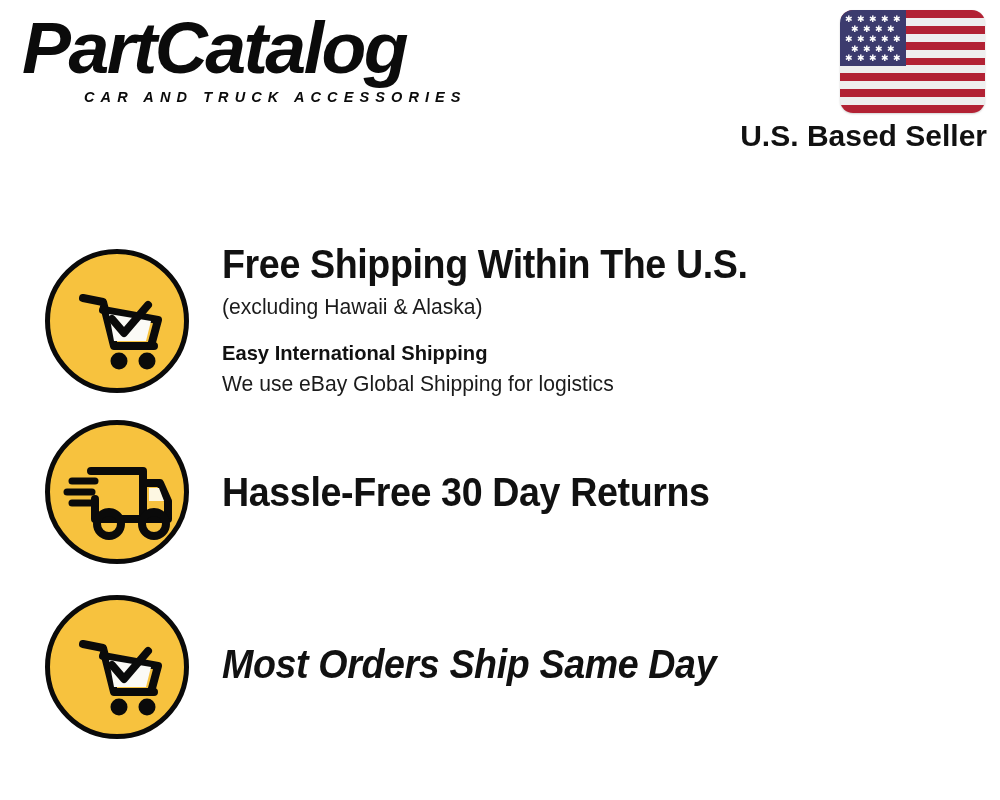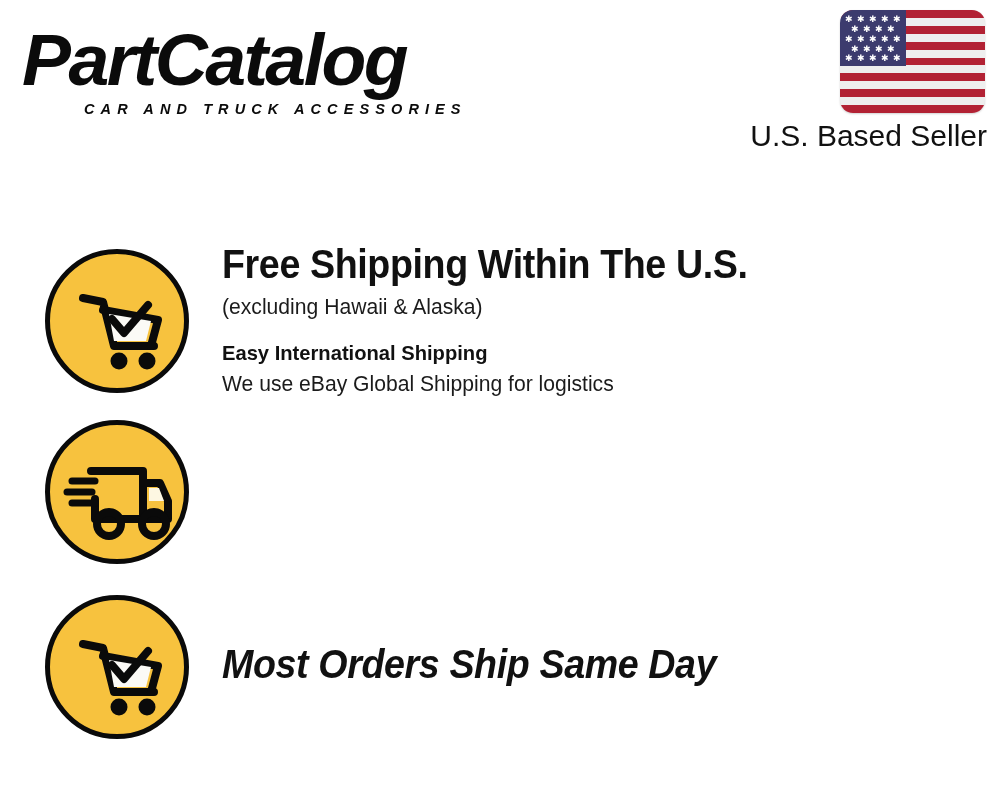--- a/index.html
+++ b/index.html
@@ -23,21 +23,21 @@
     left: 0;
     top: 0;
     width: 1000px;
     height: 175px;
   }
 
   
   #brand-logo {
     position: absolute;
     left: 22px;
-    top: 24px;
+    top: 12px;
     width: 470px;
     height: 92px;
   }
   #brand-wordmark {
     position: absolute;
     left: 0;
     top: 0;
     font-family: "Liberation Sans", sans-serif;
     font-style: italic;
     font-weight: bold;
@@ -97,21 +97,21 @@
     line-height: 9px;
     font-family: "DejaVu Sans", sans-serif;
   }
   #seller-label {
     position: absolute;
     left: 725px;
     top: 117px;
     width: 262px;
     text-align: right;
     font-family: "Liberation Sans", sans-serif;
-    font-weight: normal;
+    font-weight: bold;
     font-size: 30px;
     line-height: 38px;
     color: #111111;
     white-space: nowrap;
   }
 
   
   .feature-row {
     position: absolute;
     left: 0;
@@ -252,20 +252,23 @@
       <path d="M41 46 L93 46 L93 94 L45 94 L45 74" fill="none" stroke="#0a0a0a" stroke-width="8" stroke-linejoin="round" stroke-linecap="round"></path>
       <path d="M93 58 L110 58 L118 76 L118 94 L93 94 Z" fill="none" stroke="#0a0a0a" stroke-width="8" stroke-linejoin="round" stroke-linecap="round"></path>
       <path d="M99 63 L109 63 L114 76 L99 76 Z" fill="#fdf7e2"></path>
       <line x1="22" y1="56" x2="45" y2="56" stroke="#0a0a0a" stroke-width="7" stroke-linecap="round"></line>
       <line x1="17" y1="67" x2="42" y2="67" stroke="#0a0a0a" stroke-width="7" stroke-linecap="round"></line>
       <line x1="22" y1="78" x2="45" y2="78" stroke="#0a0a0a" stroke-width="7" stroke-linecap="round"></line>
       <circle cx="59" cy="99" r="12" fill="none" stroke="#0a0a0a" stroke-width="8"></circle>
       <circle cx="104" cy="99" r="12" fill="none" stroke="#0a0a0a" stroke-width="8"></circle>
     </svg>
   </div>
+  <div class="feature-text">
+    <div class="feature-title">Hassle-Free 30 Day Returns</div>
+  </div>
 </div>
 
 <div class="feature-row" id="feature-row-2">
   <div class="feature-badge">
     <svg width="134" height="134" viewBox="0 0 134 134" aria-hidden="true">
       <path d="M33 44 L53 48 L64 92 L104 92" fill="none" stroke="#0a0a0a" stroke-width="8" stroke-linecap="round" stroke-linejoin="round"></path>
       <path d="M53 56 L108 66 L101 92" fill="none" stroke="#0a0a0a" stroke-width="8" stroke-linecap="round" stroke-linejoin="round"></path>
       <path d="M59 60 L101 67 L96 87 L64 87 Z" fill="#fbfaf6"></path>
       <path d="M62 65 L74 79 L98 51" fill="none" stroke="#0a0a0a" stroke-width="8" stroke-linecap="round" stroke-linejoin="round"></path>
       <circle cx="69" cy="107" r="8.5" fill="#0a0a0a"></circle>

